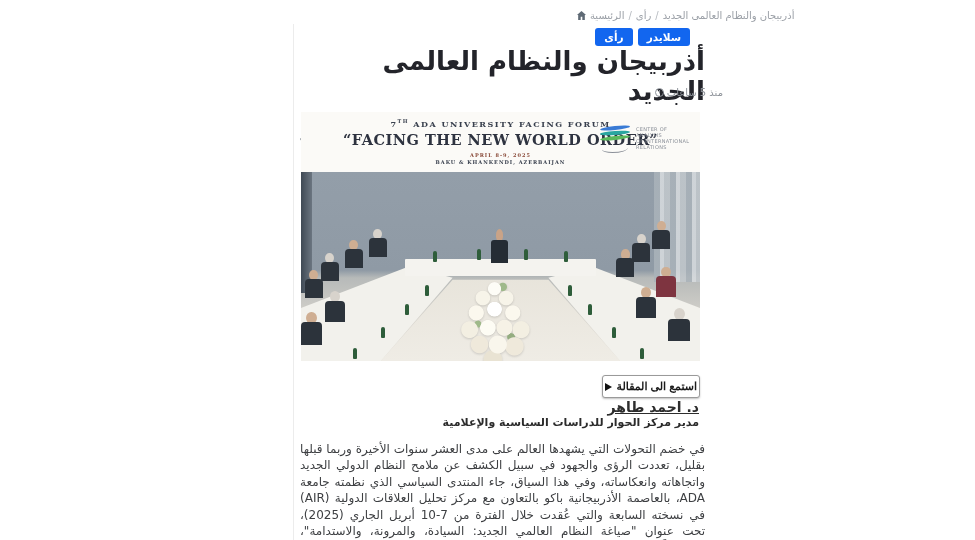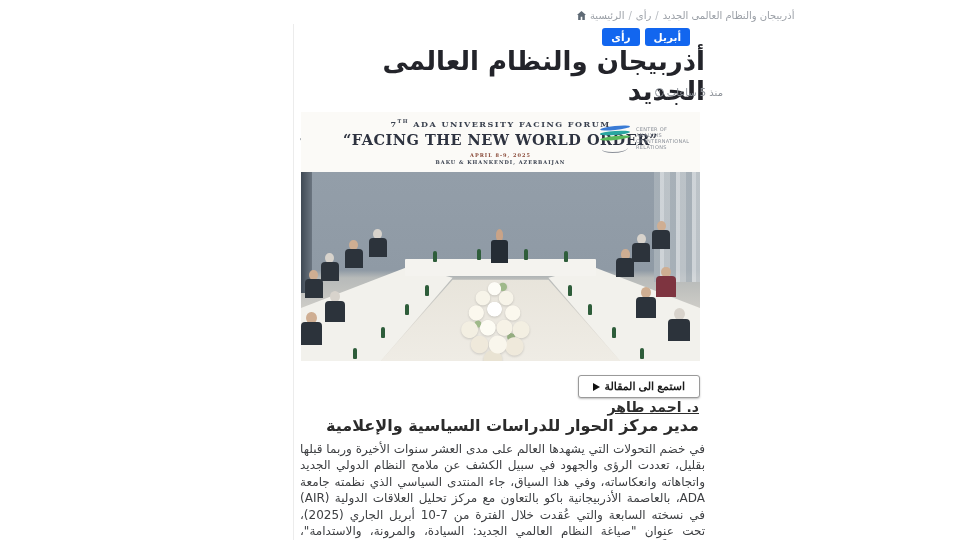--- a/index.html
+++ b/index.html
@@ -106,28 +106,28 @@
                radial-gradient(circle at 32% 78%, #efe9db 0 9%, transparent 10%),
                radial-gradient(circle at 54% 78%, #f9f6ec 0 10%, transparent 11%),
                radial-gradient(circle at 74% 80%, #efe9db 0 9%, transparent 10%),
                radial-gradient(circle at 48% 94%, #e9e3d3 0 9%, transparent 10%),
                radial-gradient(circle at 60% 16%, #9fb98a 0 4%, transparent 5%),
                radial-gradient(circle at 30% 56%, #9fb98a 0 4%, transparent 5%),
                radial-gradient(circle at 70% 70%, #94ad80 0 4%, transparent 5%);
              border-radius:46% 46% 40% 40%; filter:drop-shadow(0 1px 1px rgba(0,0,0,.15)); }
 
   
-  .listen-btn { position:absolute; top:375px; right:5px; height:23px; padding:0 14px;
+  .listen-btn { position:absolute; top:375px; right:5px; height:23px; padding:0 2px;
                 display:flex; align-items:center; gap:5px; background:#fff;
                 border:1px solid #9a9a9a; border-radius:3px; box-shadow:0 1px 2px rgba(0,0,0,.25);
                 font-size:11px; font-weight:bold; color:#1b1b1b; cursor:pointer; direction:ltr; }
   .play-ico { width:0; height:0; border-left:7px solid #111; border-top:4.5px solid transparent; border-bottom:4.5px solid transparent; }
   .author { position:absolute; top:399px; right:6px; font-size:14px; font-weight:600; color:#2d2d2d;
             text-decoration:underline; direction:rtl; }
-  .role { position:absolute; top:416px; right:6px; font-size:16px; font-weight:600; color:#2b2b2b; direction:rtl; }
+  .role { position:absolute; top:416px; right:6px; font-size:11px; font-weight:600; color:#2b2b2b; direction:rtl; }
 
   
   .body-text { position:absolute; top:441px; right:0; width:405px; direction:rtl;
                font-size:12px; line-height:16.4px; color:#3d3f42; text-align:justify; text-align-last:center; }
 </style>
 </head>
 <body>
 
 <div class="page">
   <div class="col-divider"></div>
@@ -142,21 +142,21 @@
     <span class="crumb-sep">/</span>
     <a href="#">رأى</a>
     <span class="crumb-sep">/</span>
     <span>أذربيجان والنظام العالمى الجديد</span>
   </nav>
 
   <div class="content">
 
     <div class="tags">
       <span class="tag">رأى</span>
-      <span class="tag">أبريل</span>
+      <span class="tag">سلايدر</span>
     </div>
 
     <h1 class="headline">أذربيجان والنظام العالمى الجديد</h1>
 
     <div class="meta">
       <span class="timestamp">
         <span>منذ 5 ساعات</span>
         <span class="clock-ico"></span>
       </span>
       <span class="stats">

